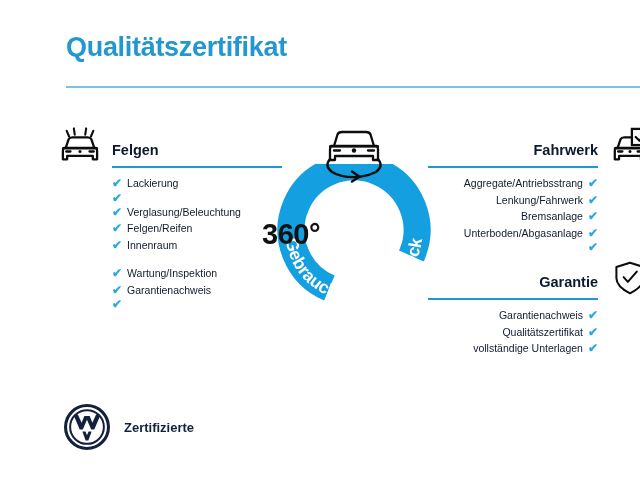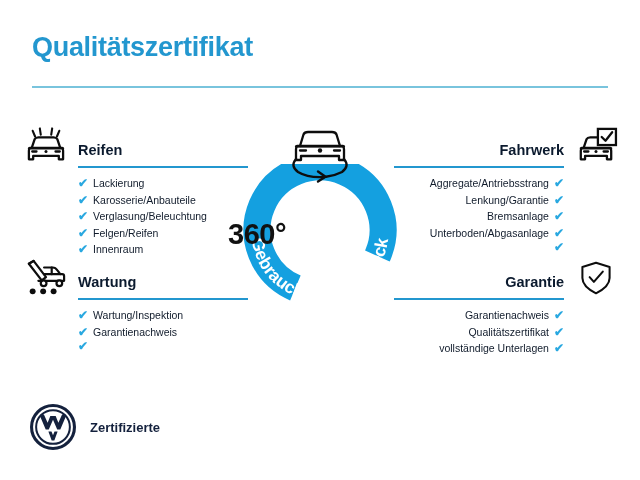--- a/index.html
+++ b/index.html
@@ -13,20 +13,21 @@
     font-family: "Liberation Sans", sans-serif;
     color: #0b1a2e;
     overflow: hidden;
     position: relative;
   }
 
   .page {
     position: relative;
     width: 572px;
     height: 480px;
+    margin-left: 34px;
   }
 
   
   .title {
     position: absolute;
     left: 32px;
     top: 32px;
     font-size: 27px;
     font-weight: bold;
     letter-spacing: -0.3px;
@@ -177,68 +178,47 @@
           <g fill="none" stroke="#0d0d0d" stroke-width="2.4" stroke-linejoin="round" stroke-linecap="round">
             <path d="M9 22 L12 13 Q13 11 16 11 L32 11 Q35 11 36 13 L39 22"></path>
             <path d="M7 22 Q6 23 6 25 L6 34 L10.5 34 L10.5 30.5 L37.5 30.5 L37.5 34 L42 34 L42 25 Q42 23 41 22 Z"></path>
             <line x1="6" y1="22.4" x2="42" y2="22.4"></line>
             <line x1="9.5" y1="25.8" x2="14" y2="25.8"></line>
             <line x1="34" y1="25.8" x2="38.5" y2="25.8"></line>
           </g>
           <circle cx="24" cy="25.8" r="1.6" fill="#0d0d0d"></circle>
         </svg>
       </span>
-      <span class="sec-title">Reifen</span>
+      <span class="sec-title">Felgen</span>
       <span class="sec-rule"></span>
     </div>
     <ul class="checklist">
       <li>
           <span class="check">✔</span>
           <span>Lackierung</span>
         </li>
       <li>
           <span class="check">✔</span>
-          <span>Karosserie/Anbauteile</span>
         </li>
       <li>
           <span class="check">✔</span>
           <span>Verglasung/Beleuchtung</span>
         </li>
       <li>
           <span class="check">✔</span>
           <span>Felgen/Reifen</span>
         </li>
       <li>
           <span class="check">✔</span>
           <span>Innenraum</span>
         </li>
     </ul>
   </div>
 
   <div class="section left sec-wartung">
-    <div class="sec-head">
-      <span class="sec-icon">
-        <svg viewBox="0 0 48 42" width="46" height="40" aria-hidden="true">
-          <g fill="none" stroke="#0d0d0d" stroke-width="2.3" stroke-linejoin="round" stroke-linecap="round">
-            <path d="M22 10 L31 10 Q34 10 36 13 L39 17 L41 17 Q43 17 43 19 L43 24 L16 24"></path>
-            <circle cx="21.5" cy="26.5" r="3" fill="#fff"></circle>
-            <circle cx="38" cy="26.5" r="3" fill="#fff"></circle>
-            <line x1="30" y1="10" x2="30" y2="17"></line>
-            <line x1="22" y1="17" x2="39" y2="17"></line>
-            <path d="M6 6 L11 3 L24 20 L19.5 23.5 Z"></path>
-            <line x1="6" y1="6" x2="11" y2="3"></line>
-          </g>
-          <circle cx="10" cy="35" r="3.1" fill="#0d0d0d"></circle>
-          <circle cx="21" cy="35" r="3.1" fill="#0d0d0d"></circle>
-          <circle cx="32" cy="35" r="3.1" fill="#0d0d0d"></circle>
-        </svg>
-      </span>
-      <span class="sec-title">Wartung</span>
-      <span class="sec-rule"></span>
-    </div>
     <ul class="checklist">
       <li>
           <span class="check">✔</span>
           <span>Wartung/Inspektion</span>
         </li>
       <li>
           <span class="check">✔</span>
           <span>Garantienachweis</span>
         </li>
       <li>
@@ -266,21 +246,21 @@
       <span class="sec-title">Fahrwerk</span>
       <span class="sec-rule"></span>
     </div>
     <ul class="checklist">
       <li>
           <span class="check">✔</span>
           <span>Aggregate/Antriebsstrang</span>
         </li>
       <li>
           <span class="check">✔</span>
-          <span>Lenkung/Garantie</span>
+          <span>Lenkung/Fahrwerk</span>
         </li>
       <li>
           <span class="check">✔</span>
           <span>Bremsanlage</span>
         </li>
       <li>
           <span class="check">✔</span>
           <span>Unterboden/Abgasanlage</span>
         </li>
       <li>

